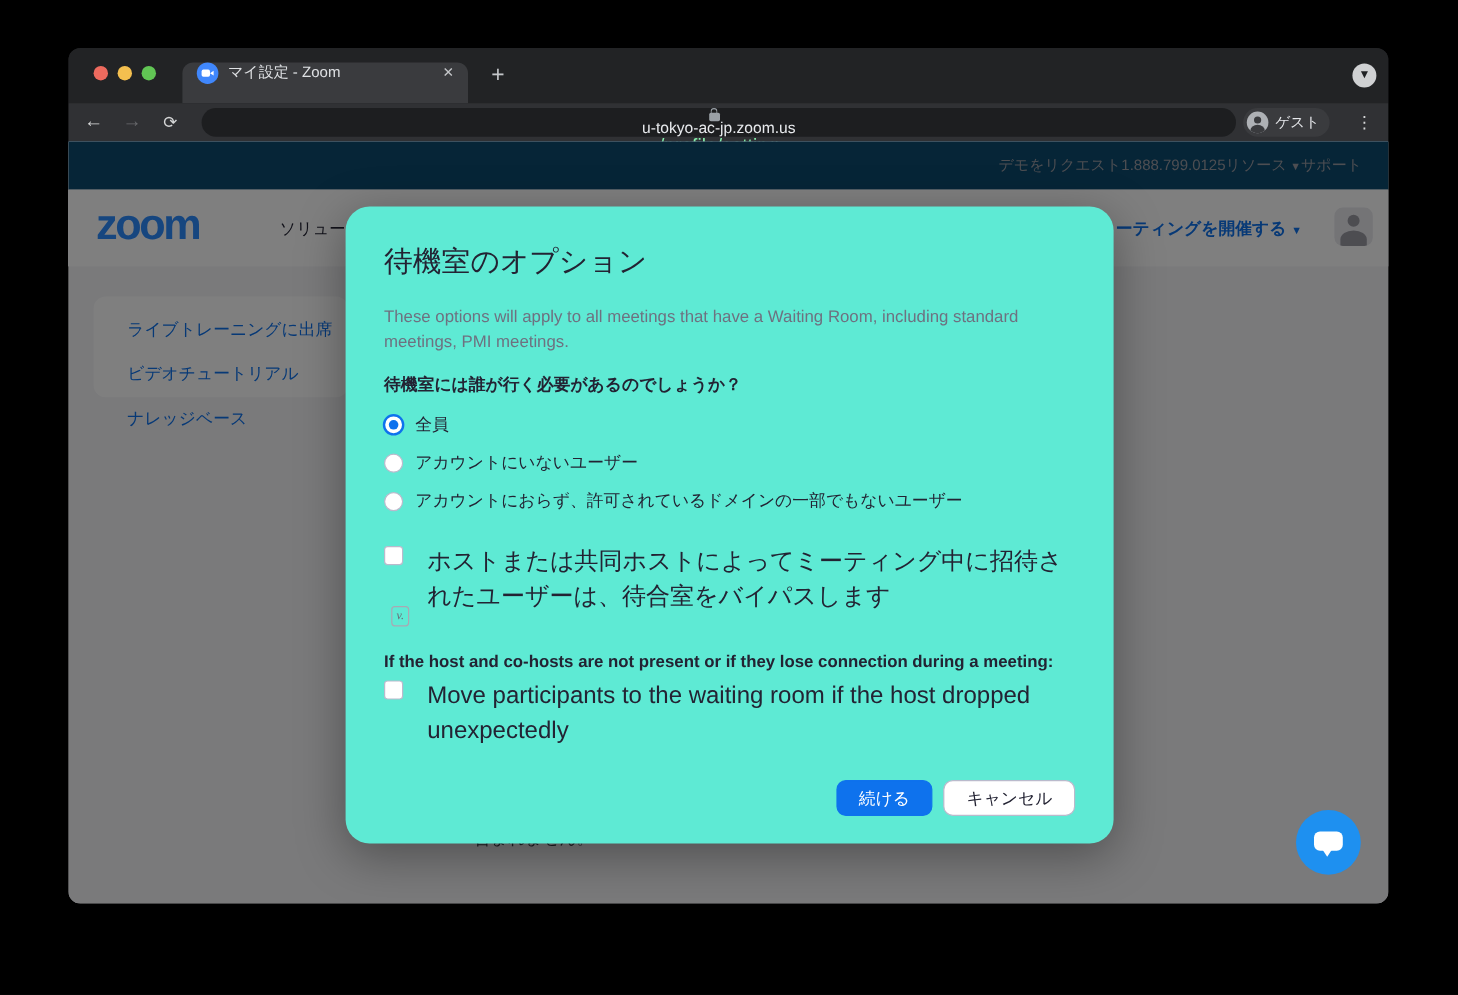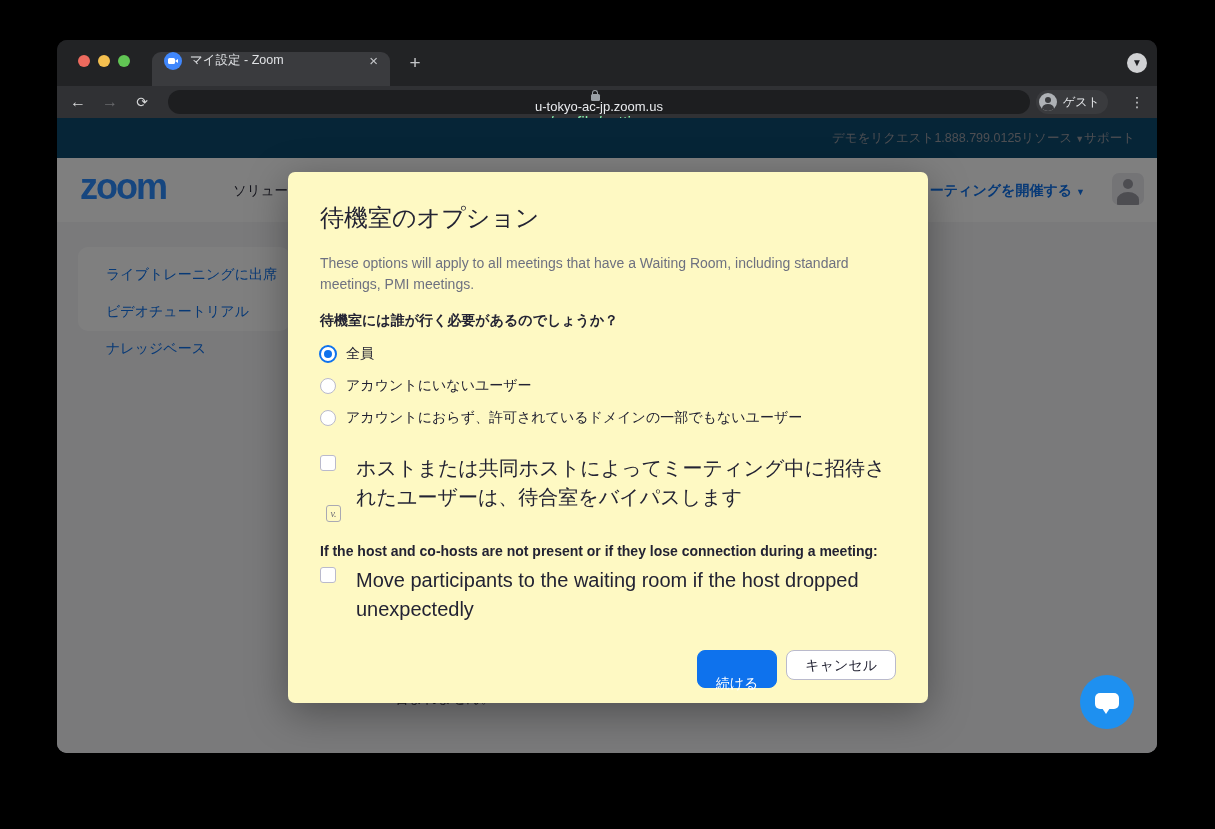--- a/index.html
+++ b/index.html
@@ -59,42 +59,42 @@
   .side-card { position:absolute; left:21px; top:25px; width:212px; height:84px; background:#ffffff; border-radius:10px; }
   .side-link { position:absolute; left:49px; font-size:14px; color:#0e72ed; white-space:nowrap; }
   .sl-0 { top:44px; }
   .sl-1 { top:81px; }
   .sl-2 { top:118px; }
   .partial-text { position:absolute; left:338px; top:468px; font-size:14px; color:#3a3a45; white-space:nowrap; }
 
   .overlay { position:absolute; left:0; top:0; width:100%; height:100%; background:rgba(0,0,0,0.5); z-index:5; }
 
   
-  .modal { position:absolute; left:231px; top:54px; width:640px; height:531px; background:#fef9c3; border-radius:7px; box-shadow:0 10px 40px rgba(0,0,0,0.35); z-index:10; }
+  .modal { position:absolute; left:231px; top:54px; width:640px; height:531px; background:#5eead4; border-radius:20px; box-shadow:0 10px 40px rgba(0,0,0,0.35); z-index:10; }
   .m-title { position:absolute; left:32px; top:30px; font-size:24px; font-weight:500; color:#232333; }
   .m-desc { position:absolute; left:32px; top:81px; width:550px; font-size:14px; line-height:1.5; color:#6e7180; }
   .m-question { position:absolute; left:32px; top:140px; font-size:14px; font-weight:bold; color:#232333; }
   .radio-row { position:absolute; left:31px; height:24px; display:flex; align-items:center; }
   .rr-0 { top:170px; }
   .rr-1 { top:202px; }
   .rr-2 { top:234px; }
   .radio-sel { width:18px; height:18px; border-radius:50%; border:2px solid #0e72ed; background:#fff; position:relative; flex:0 0 18px; }
   .radio-sel .dot { position:absolute; left:3px; top:3px; width:8px; height:8px; border-radius:50%; background:#0e72ed; }
   .radio-un { width:16px; height:16px; border-radius:50%; border:1.5px solid #babacc; background:#fff; flex:0 0 16px; margin:0 1px; }
   .radio-label { margin-left:9px; font-size:14px; color:#232333; white-space:nowrap; }
   .check-row { position:absolute; left:32px; display:flex; }
   .cr-1 { top:282px; width:580px; }
   .cr-2 { top:394px; }
   .checkbox { width:16px; height:16px; border:1.5px solid #babacc; border-radius:3px; background:#fff; flex:0 0 16px; margin-top:1px; }
   .check-label { margin-left:20px; font-size:20px; line-height:1.45; color:#232333; }
   .broken-icon { position:absolute; left:38px; top:333px; width:15px; height:17px; border:1px solid #a9a9b3; border-radius:3px; color:#6a6a75; font-family:"Liberation Serif", serif; font-style:italic; font-size:10px; text-align:center; line-height:15px; }
   .m-heading { position:absolute; left:32px; top:371px; font-size:14px; font-weight:bold; color:#232333; }
   .m-buttons { position:absolute; right:32px; top:478px; display:flex; gap:9px; }
   .btn { height:30px; border-radius:8px; font-size:14px; line-height:28px; text-align:center; white-space:nowrap; }
-  .btn-primary { background:#0e72ed; color:#fff; padding:18px 18px; border:1px solid #0e72ed; }
+  .btn-primary { background:#0e72ed; color:#fff; padding:0 18px; border:1px solid #0e72ed; }
   .btn-secondary { background:#fff; color:#232333; padding:0 18px; border:1px solid #babacc; }
 
   
   .chat-fab { position:absolute; left:1023px; top:557px; width:54px; height:54px; border-radius:50%; background:#1e90f0; z-index:10; }
   .chat-fab .bubble { position:absolute; left:15px; top:18px; width:24px; height:16px; border-radius:5px; background:#fff; }
   .chat-fab .tail { position:absolute; left:22px; top:33px; width:0; height:0; border-left:4px solid transparent; border-right:4px solid transparent; border-top:6px solid #fff; }
 </style>
 </head>
 <body>
 

